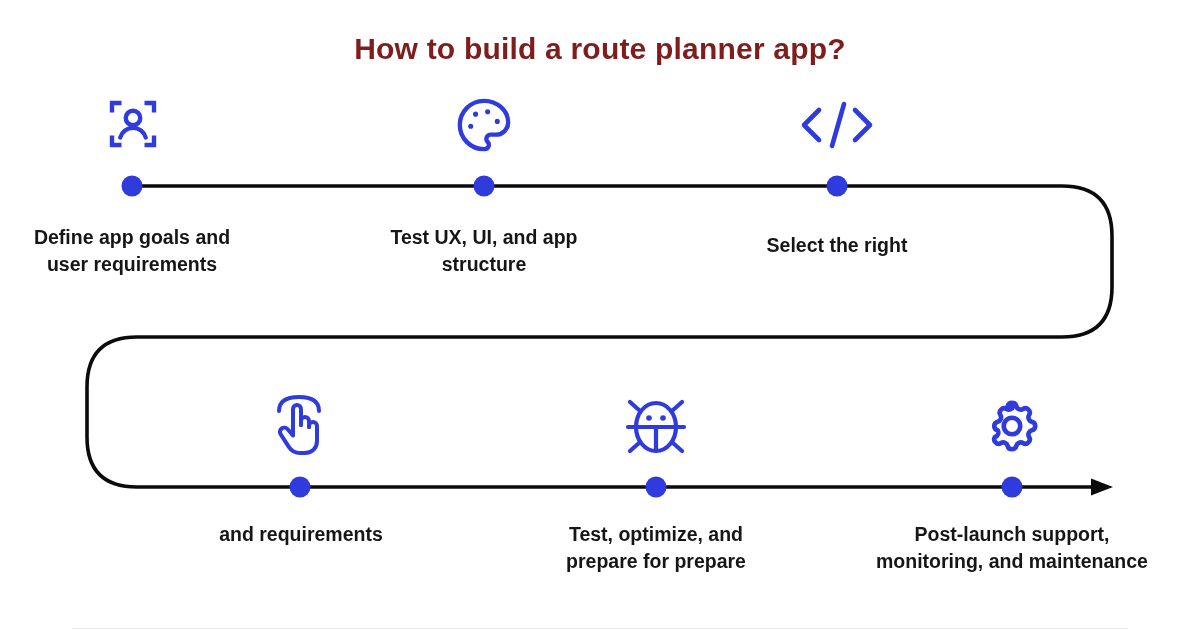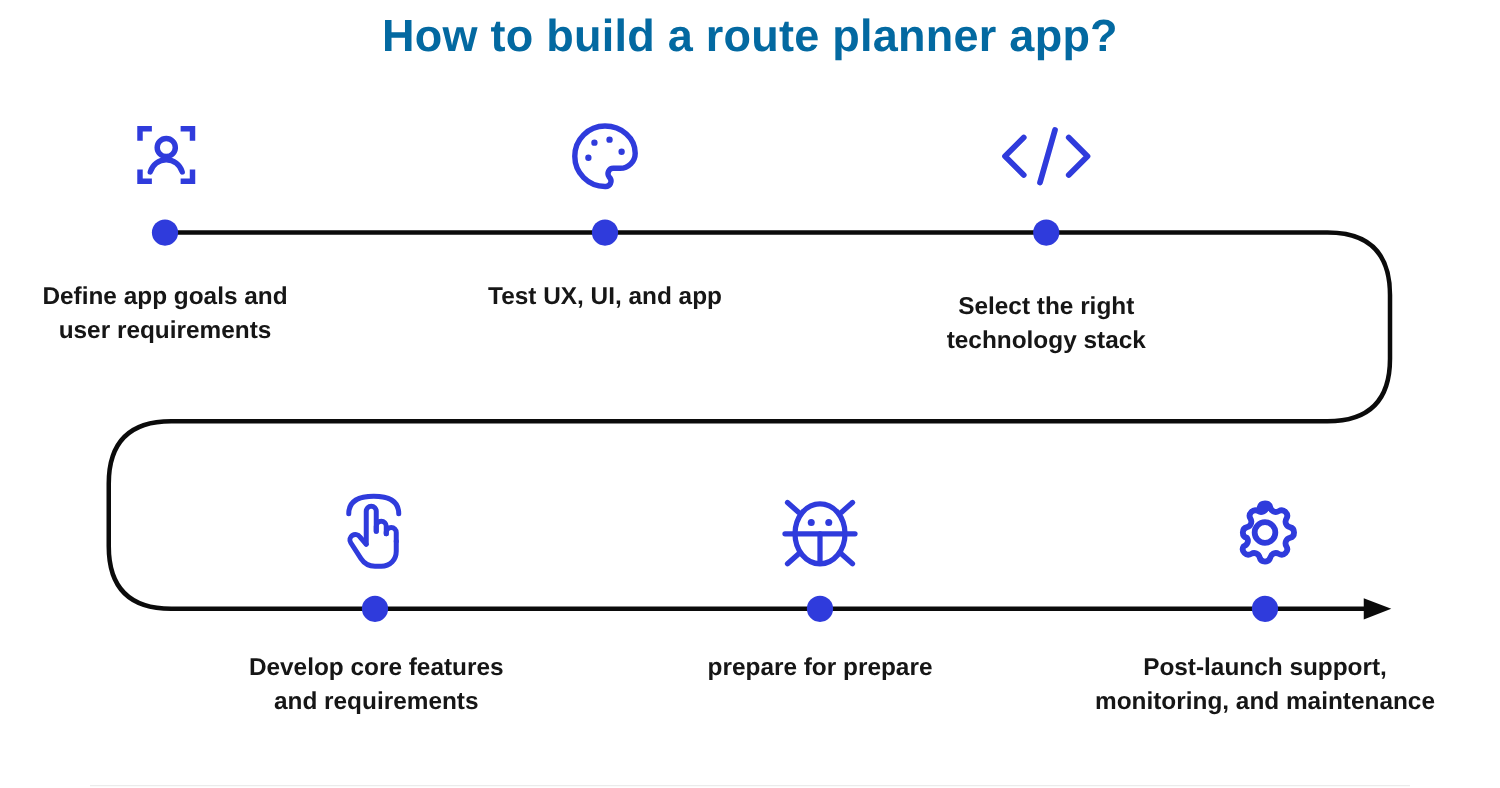--- a/index.html
+++ b/index.html
@@ -10,27 +10,27 @@
   }
   .canvas {
     position: relative;
     width: 1200px;
     height: 630px;
     overflow: hidden;
     background: #ffffff;
   }
   .title {
     position: absolute;
-    top: 8px;
+    top: 32px;
     left: 0;
     width: 1200px;
     text-align: center;
-    font-size: 36px;
+    font-size: 30px;
     font-weight: 700;
-    color: #0369a1;
+    color: #7f1d1d;
     letter-spacing: 0.2px;
     margin: 0;
   }
   .route-svg {
     position: absolute;
     top: 0;
     left: 0;
   }
   .icon {
     position: absolute;
@@ -134,31 +134,31 @@
       <circle cx="12" cy="12" r="3.2"></circle>
     </svg>
   </div>
 
   <div class="step-label" style="left:-28px; top:224px;">
     <span>Define app goals and</span>
     <span>user requirements</span>
   </div>
   <div class="step-label" style="left:324px; top:224px;">
     <span>Test UX, UI, and app</span>
+    <span>structure</span>
   </div>
   <div class="step-label" style="left:677px; top:232px;">
     <span>Select the right</span>
-    <span>technology stack</span>
   </div>
 
   <div class="step-label" style="left:141px; top:521px;">
-    <span>Develop core features</span>
     <span>and requirements</span>
   </div>
   <div class="step-label" style="left:496px; top:521px;">
+    <span>Test, optimize, and</span>
     <span>prepare for prepare</span>
   </div>
   <div class="step-label" style="left:852px; top:521px;">
     <span>Post-launch support,</span>
     <span>monitoring, and maintenance</span>
   </div>
 
   <div class="bottom-hairline"></div>
 </div>
 

